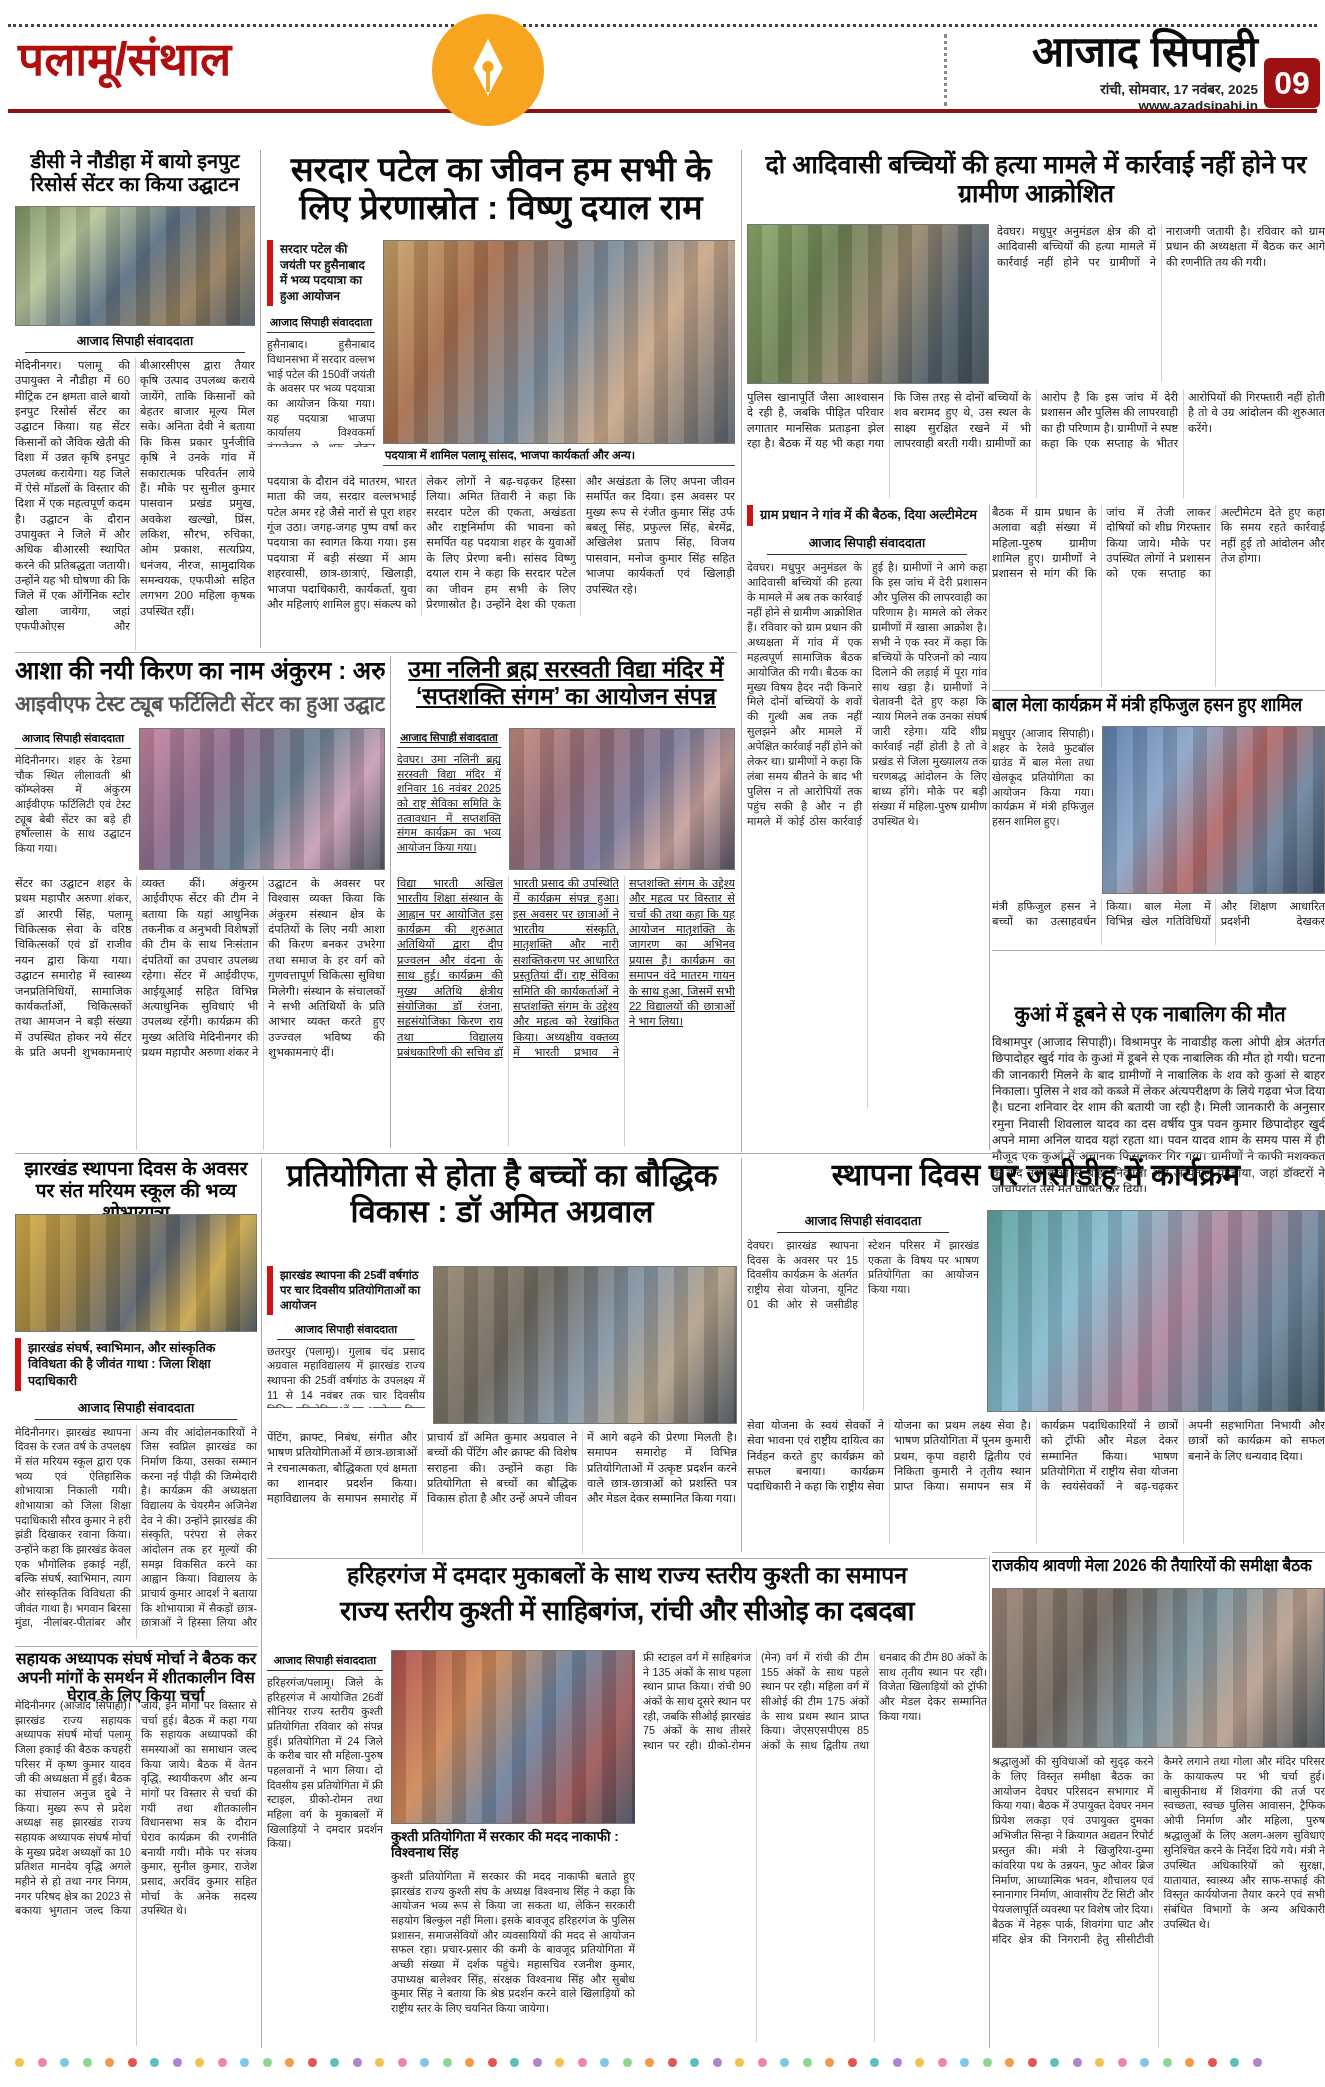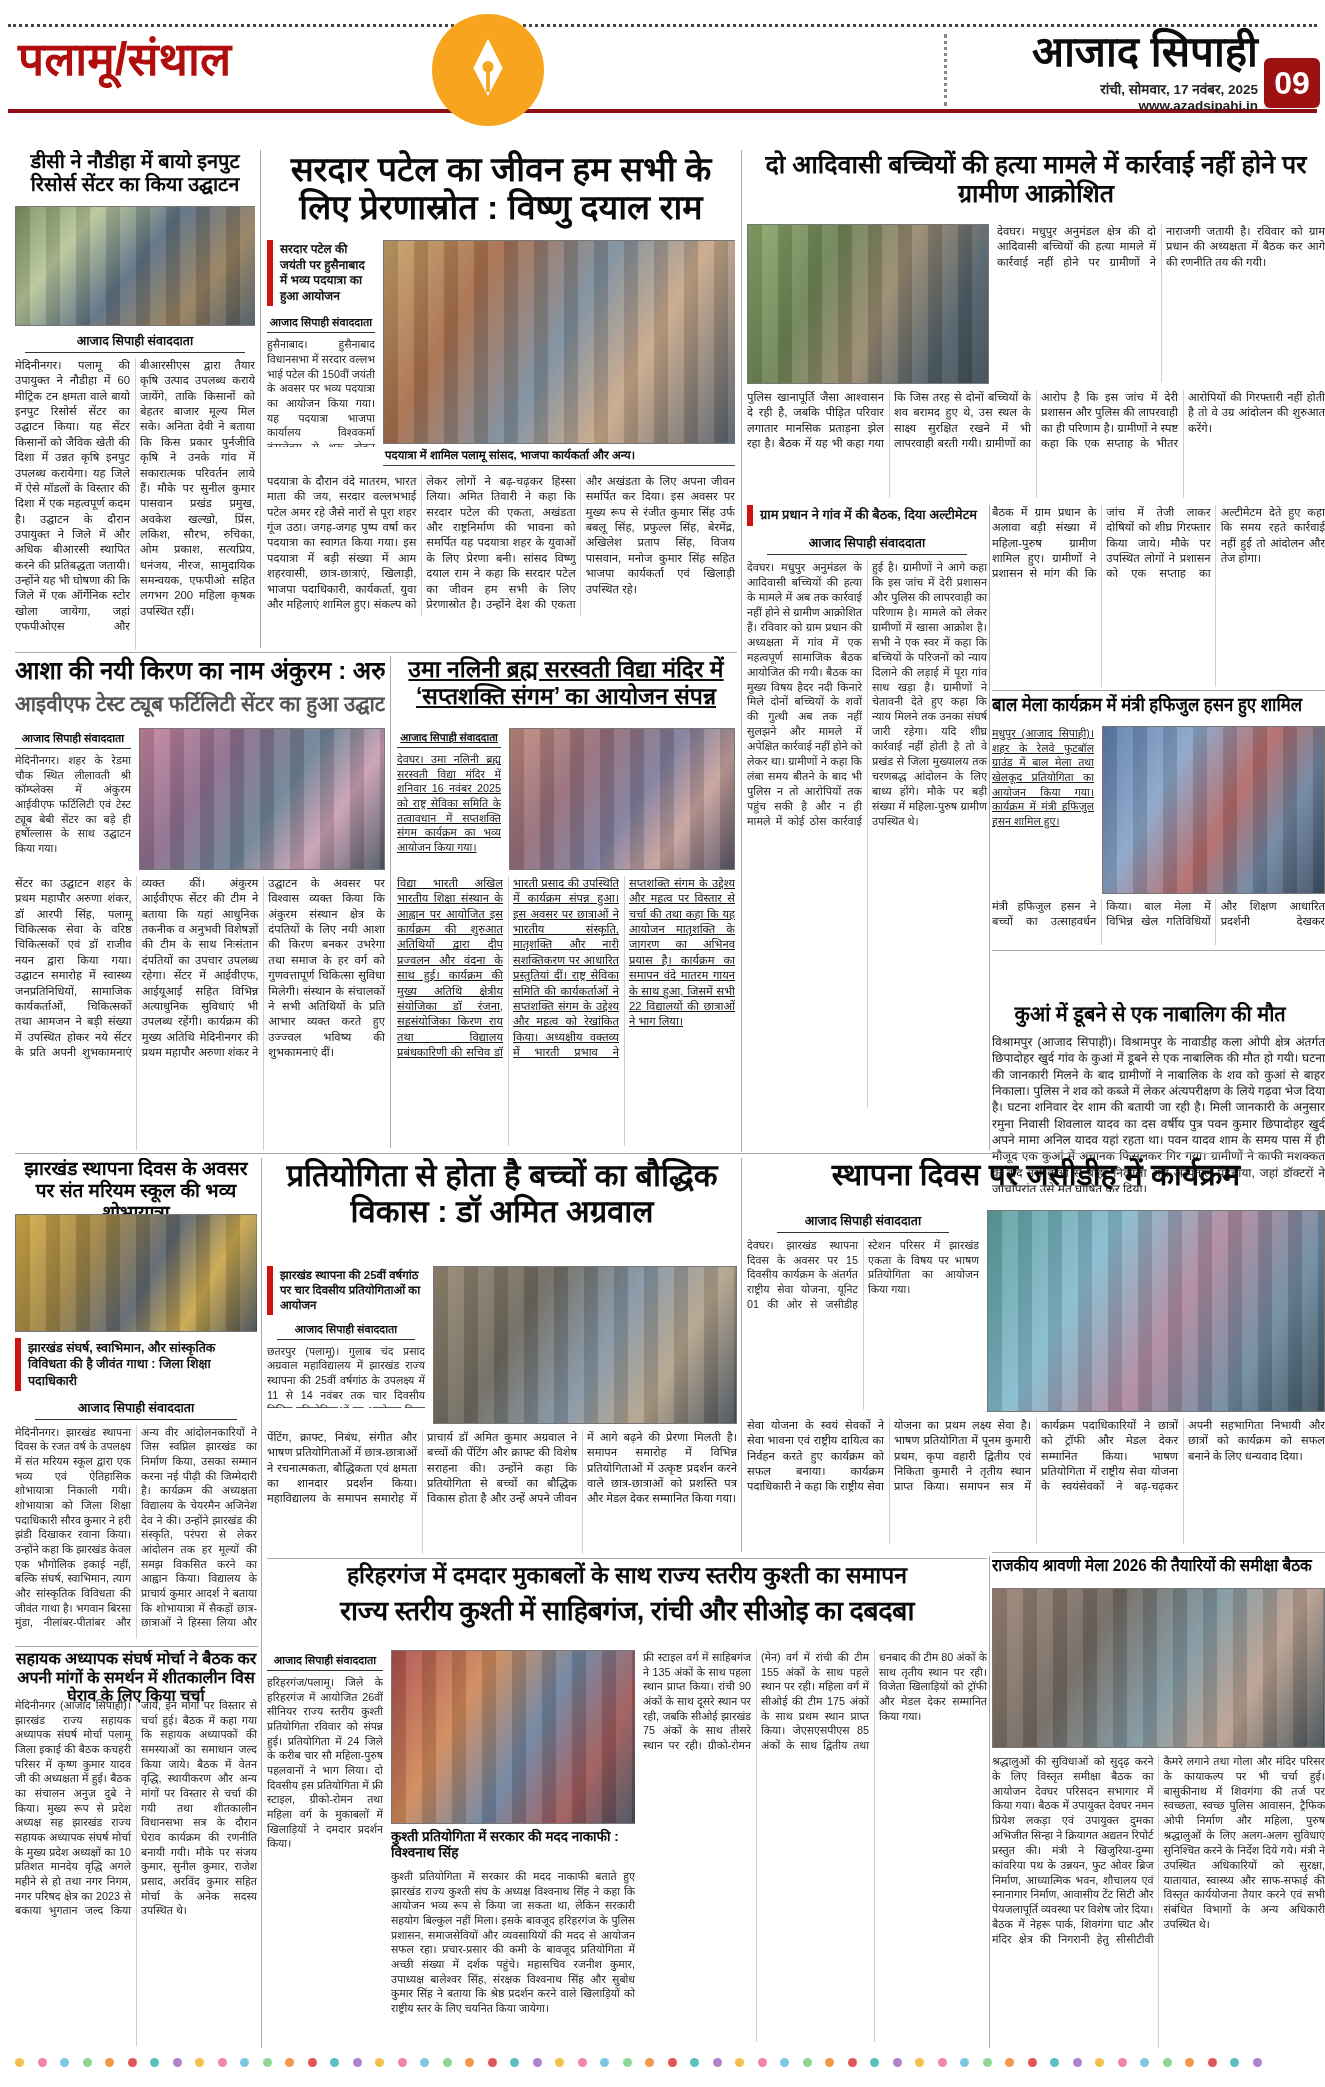--- a/index.html
+++ b/index.html
@@ -140,21 +140,21 @@
         <div class="body-text" style="font-size:10.8px;height:112px;">देवघर। उमा नलिनी ब्रह्म सरस्वती विद्या मंदिर में शनिवार 16 नवंबर 2025 को राष्ट्र सेविका समिति के तत्वावधान में सप्तशक्ति संगम कार्यक्रम का भव्य आयोजन किया गया।</div>
       </div>
       <div class="photo ph-event" style="flex:1;height:140px;filter:hue-rotate(40deg);"></div>
     </div>
     <div class="body-text cols-3" style="height:270px;margin-top:6px;">विद्या भारती अखिल भारतीय शिक्षा संस्थान के आह्वान पर आयोजित इस कार्यक्रम की शुरुआत अतिथियों द्वारा दीप प्रज्वलन और वंदना के साथ हुई। कार्यक्रम की मुख्य अतिथि क्षेत्रीय संयोजिका डॉ रंजना, सहसंयोजिका किरण राय तथा विद्यालय प्रबंधकारिणी की सचिव डॉ भारती प्रसाद की उपस्थिति में कार्यक्रम संपन्न हुआ। इस अवसर पर छात्राओं ने भारतीय संस्कृति, मातृशक्ति और नारी सशक्तिकरण पर आधारित प्रस्तुतियां दीं। राष्ट्र सेविका समिति की कार्यकर्ताओं ने सप्तशक्ति संगम के उद्देश्य और महत्व को रेखांकित किया। अध्यक्षीय वक्तव्य में भारती प्रभाव ने सप्तशक्ति संगम के उद्देश्य और महत्व पर विस्तार से चर्चा की तथा कहा कि यह आयोजन मातृशक्ति के जागरण का अभिनव प्रयास है। कार्यक्रम का समापन वंदे मातरम गायन के साथ हुआ, जिसमें सभी 22 विद्यालयों की छात्राओं ने भाग लिया।</div>
   </section>
 
   <section style="left:992px;top:694px;width:333px;height:256px;">
     <div class="hl fit" style="font-size:19px;height:32px;transform:scaleX(.88);">बाल मेला कार्यक्रम में मंत्री हफिजुल हसन हुए शामिल</div>
     <div class="row">
-      <div class="body-text" style="width:102px;flex:0 0 auto;height:166px;font-size:10.8px;text-decoration:underline;">मधुपुर (आजाद सिपाही)। शहर के रेलवे फुटबॉल ग्राउंड में बाल मेला तथा खेलकूद प्रतियोगिता का आयोजन किया गया। कार्यक्रम में मंत्री हफिजुल हसन शामिल हुए।</div>
+      <div class="body-text" style="width:102px;flex:0 0 auto;height:166px;font-size:10.8px;">मधुपुर (आजाद सिपाही)। शहर के रेलवे फुटबॉल ग्राउंड में बाल मेला तथा खेलकूद प्रतियोगिता का आयोजन किया गया। कार्यक्रम में मंत्री हफिजुल हसन शामिल हुए।</div>
       <div class="photo ph-stage" style="flex:1;height:166px;"></div>
     </div>
     <div class="body-text cols-3" style="height:46px;margin-top:5px;">मंत्री हफिजुल हसन ने बच्चों का उत्साहवर्धन किया। बाल मेला में विभिन्न खेल गतिविधियों और शिक्षण आधारित प्रदर्शनी देखकर अभिभावक प्रसन्न हुए। मंत्री ने कहा कि ऐसे आयोजन बच्चों के उज्ज्वल भविष्य की झलक दिखाते हैं और उनमें आत्मविश्वास बढ़ाते हैं।</div>
   </section>
 
   <section style="left:992px;top:954px;width:333px;height:196px;margin-top:48px;">
     <div class="hl fit" style="font-size:21px;height:32px;transform:scaleX(.95);">कुआं में डूबने से एक नाबालिग की मौत</div>
     <div class="body-text" style="height:158px;font-size:12px;">विश्रामपुर (आजाद सिपाही)। विश्रामपुर के नावाडीह कला ओपी क्षेत्र अंतर्गत छिपादोहर खुर्द गांव के कुआं में डूबने से एक नाबालिक की मौत हो गयी। घटना की जानकारी मिलने के बाद ग्रामीणों ने नाबालिक के शव को कुआं से बाहर निकाला। पुलिस ने शव को कब्जे में लेकर अंत्यपरीक्षण के लिये गढ़वा भेज दिया है। घटना शनिवार देर शाम की बतायी जा रही है। मिली जानकारी के अनुसार रमुना निवासी शिवलाल यादव का दस वर्षीय पुत्र पवन कुमार छिपादोहर खुर्द अपने मामा अनिल यादव यहां रहता था। पवन यादव शाम के समय पास में ही मौजूद एक कुआं में अचानक फिसलकर गिर गया। ग्रामीणों ने काफी मशक्कत के बाद उसे कुआं से बाहर निकाला और अस्पताल पहुंचाया, जहां डॉक्टरों ने जांचोपरांत उसे मृत घोषित कर दिया।</div>
   </section>
 

